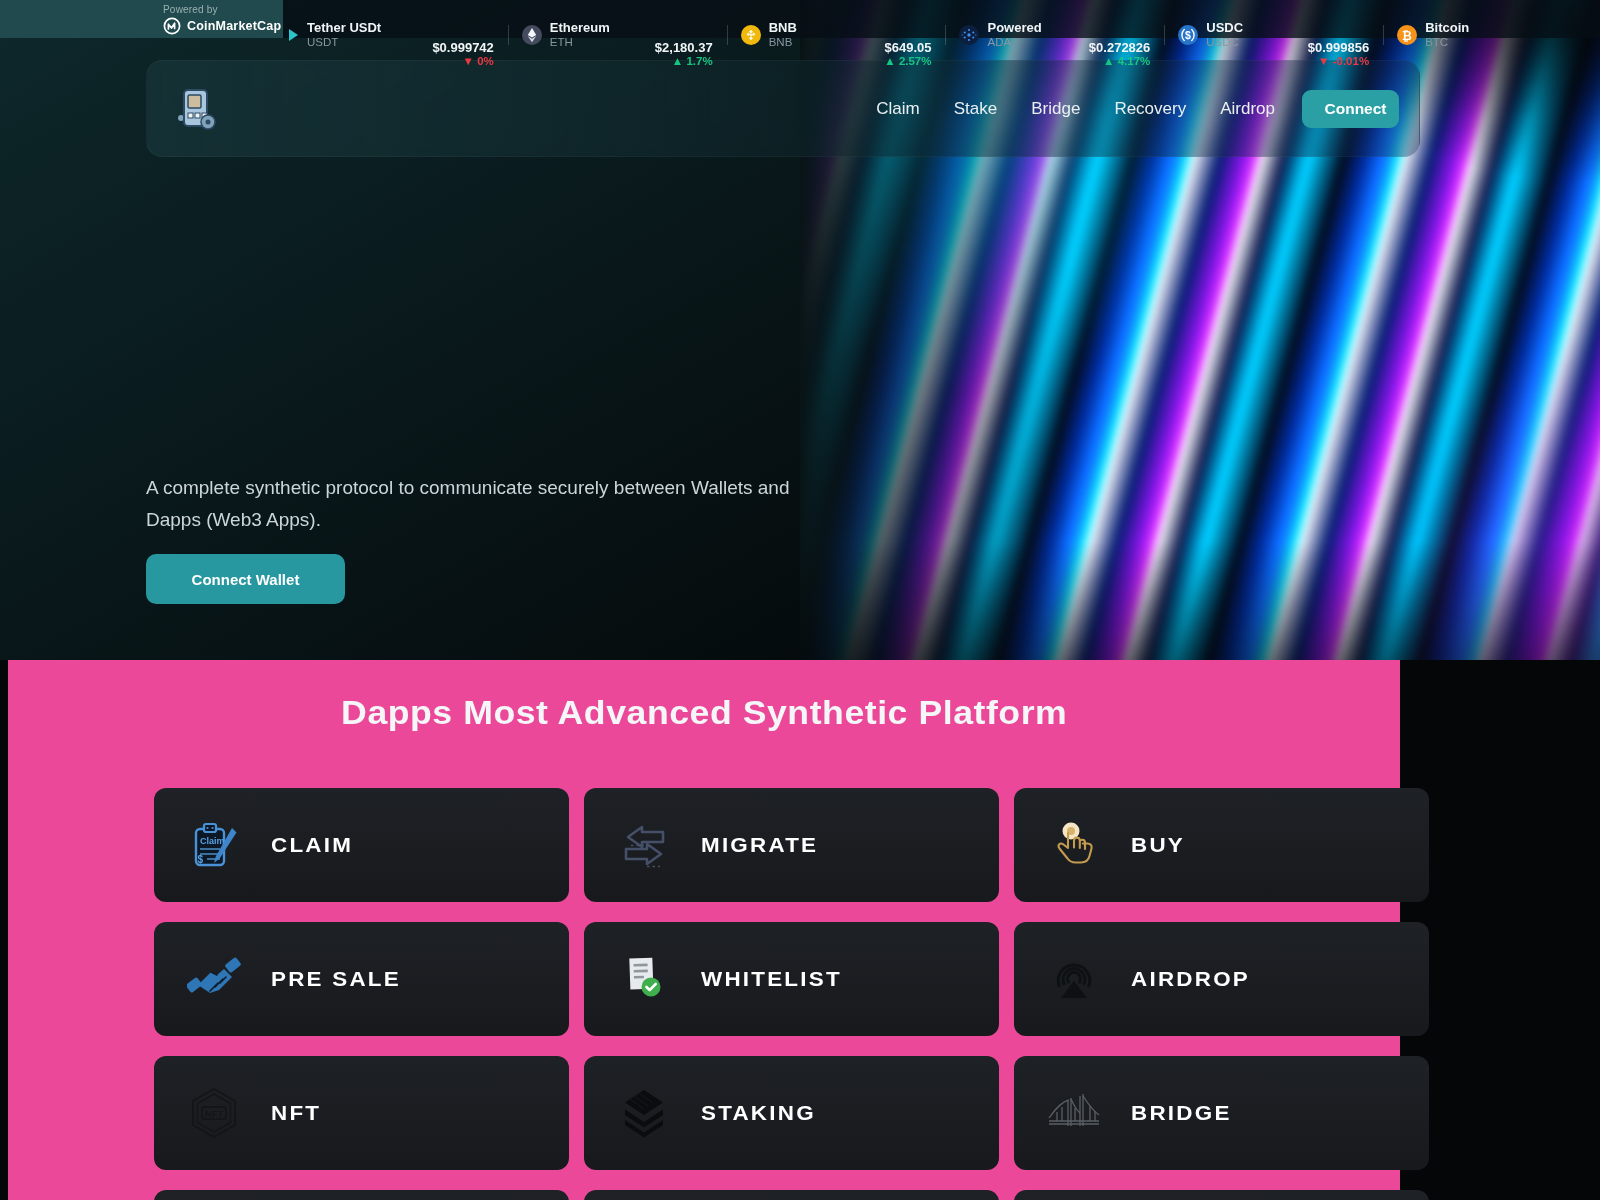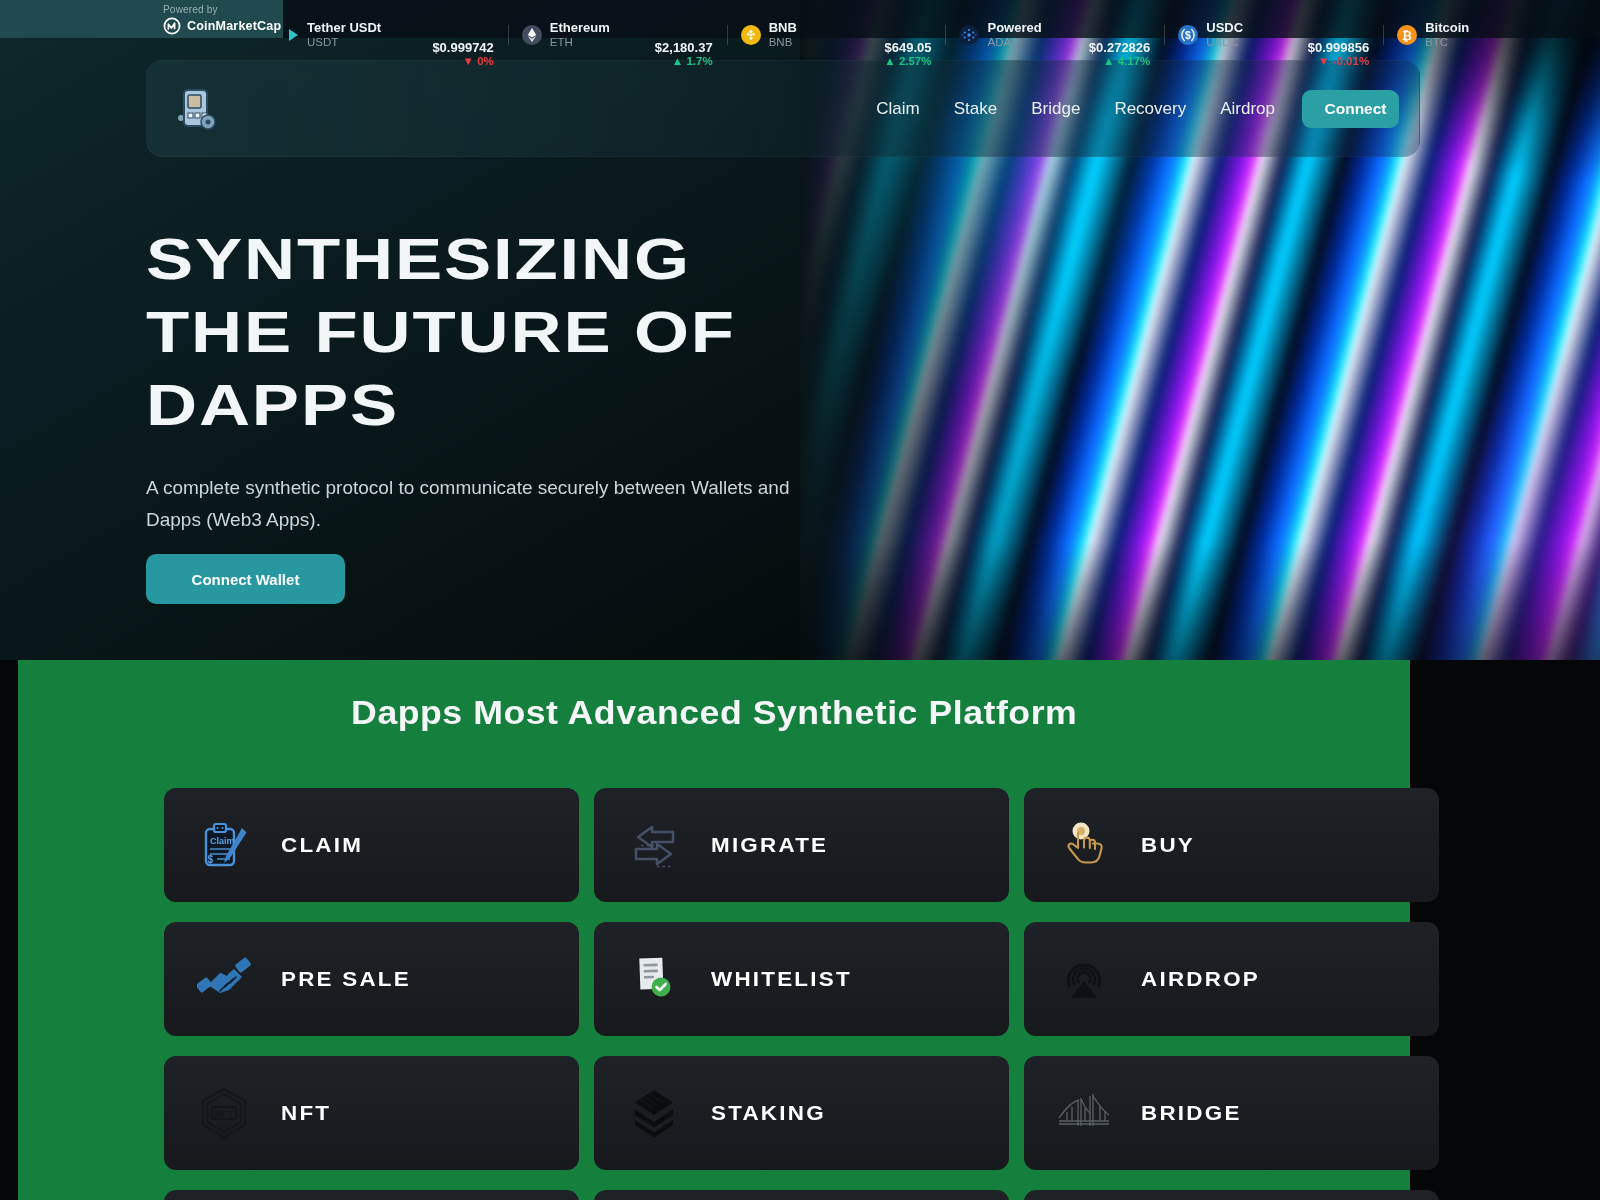--- a/index.html
+++ b/index.html
@@ -67,21 +67,21 @@
           font-weight:800;font-size:58px;line-height:73px;letter-spacing:1.5px;}
   .hero-title span{display:block;transform:scaleX(1.22);transform-origin:left;white-space:nowrap;}
   .hero-sub{position:absolute;left:146px;top:472px;width:690px;z-index:3;
           font-size:19px;line-height:32px;color:#ccd6da;}
   .cta{position:absolute;left:146px;top:554px;width:199px;height:50px;border-radius:10px;z-index:3;
           background:#27989f;border:none;color:#fff;font-weight:700;font-size:15px;
           display:flex;align-items:center;justify-content:center;cursor:pointer;
           font-family:"Liberation Sans",sans-serif;}
 
   
-  .section{position:absolute;top:660px;left:18px;width:1392px;height:540px;background:#15803d;}
+  .section{position:absolute;top:660px;left:8px;width:1392px;height:540px;background:#ec4899;}
   .section-title{position:absolute;top:34px;width:100%;text-align:center;color:#f4f6f7;
           font-size:33px;font-weight:700;letter-spacing:0.5px;}
   .section-title span{display:inline-block;transform:scaleX(1.08);white-space:nowrap;}
   .grid{position:absolute;top:128px;left:146px;width:1275px;display:flex;flex-wrap:wrap;gap:20px 15px;}
   .card{width:415px;height:114px;border-radius:12px;box-sizing:border-box;cursor:pointer;
         background:linear-gradient(180deg,#1e2125 0%,#17191d 100%);
         display:flex;align-items:center;padding-left:33px;}
   .card-icon{width:54px;height:54px;margin-right:30px;flex:none;display:flex;
         align-items:center;justify-content:center;}
   .card-label{font-size:20px;font-weight:800;color:#ffffff;letter-spacing:2px;
@@ -222,25 +222,20 @@
     <div class="nav-links">
       <span class="nav-link">Claim</span>
       <span class="nav-link">Stake</span>
       <span class="nav-link">Bridge</span>
       <span class="nav-link">Recovery</span>
       <span class="nav-link">Airdrop</span>
     </div>
     <button class="connect-btn">Connect</button>
   </div>
 
-  <h1 class="hero-title" style="margin:0;">
-    <span>SYNTHESIZING</span>
-    <span>THE FUTURE OF</span>
-    <span>DAPPS</span>
-  </h1>
   <p class="hero-sub" style="margin:0;">A complete synthetic protocol to communicate securely between Wallets and Dapps (Web3 Apps).</p>
   <button class="cta">Connect Wallet</button>
 
   <div class="section">
     <div class="section-title">
       <span>Dapps Most Advanced Synthetic Platform</span>
     </div>
 
     <div class="grid">
 

